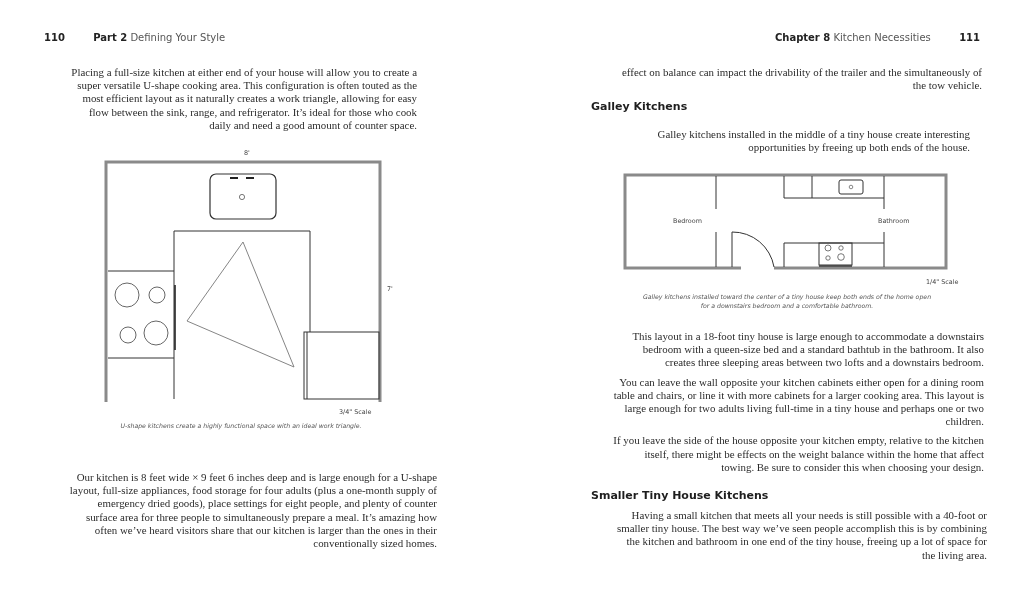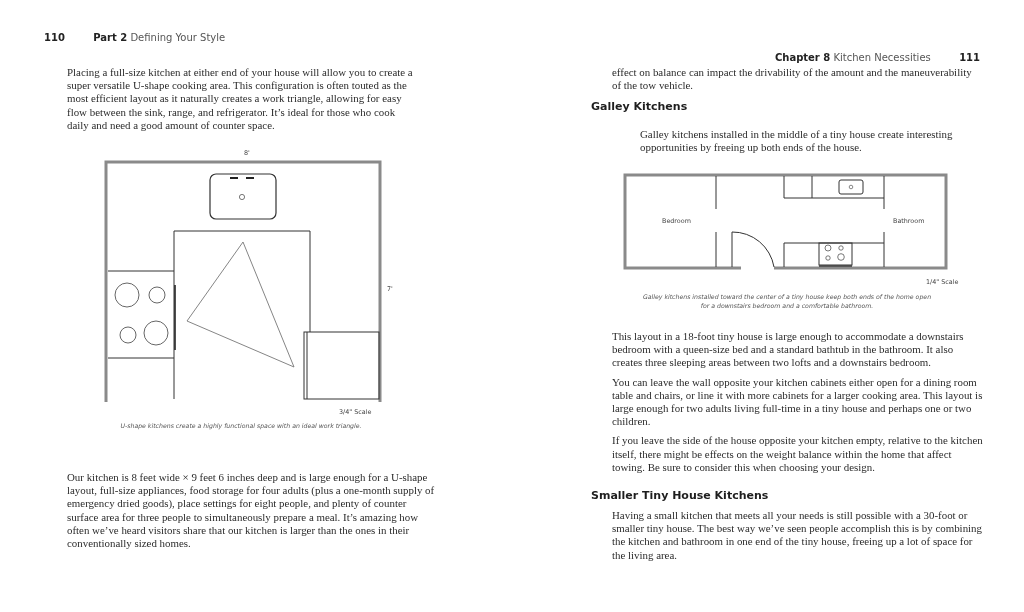--- a/index.html
+++ b/index.html
@@ -14,21 +14,21 @@
   .running-head {
     position: absolute; top: 32px;
     font-family: "DejaVu Sans", sans-serif; font-size: 10px; color: #333;
   }
   .running-head .pnum { font-weight: bold; color: #222; }
   .running-head .part { font-weight: bold; color: #222; }
   .running-head .ttl { color: #555; }
 
   .body-text {
     position: absolute;
-    font-family: "Liberation Serif", serif; font-size: 10.9px; line-height: 13.2px; color: #2b2b2b;
+    font-family: "Liberation Serif", serif; font-size: 10.9px; line-height: 13.2px; color: #2b2b2b; text-align: right;
   }
   .body-text p { margin: 0 0 6px 0; }
 
   .heading {
     position: absolute;
     font-family: "DejaVu Sans", sans-serif; font-weight: bold; font-size: 11px; color: #1e1e1e;
   }
 
   .caption {
     position: absolute;
@@ -88,29 +88,29 @@
   </svg>
   <span class="scale-label" style="left:339px; top:408px;">3/4" Scale</span>
   <div class="caption" style="left:96px; top:422px; width:290px;">U-shape kitchens create a highly functional space with an ideal work triangle.</div>
 
   <div class="body-text" style="left:67px; top:471px; width:370px;">
     <p>Our kitchen is 8 feet wide × 9 feet 6 inches deep and is large enough for a U-shape layout, full-size appliances, food storage for four adults (plus a one-month supply of emergency dried goods), place settings for eight people, and plenty of counter surface area for three people to simultaneously prepare a meal. It’s amazing how often we’ve heard visitors share that our kitchen is larger than the ones in their conventionally sized homes.</p>
   </div>
 </div>
 
 <div class="page page-right">
-  <div class="running-head" style="right:44px; text-align:right;margin-top:20px;">
+  <div class="running-head" style="right:44px; text-align:right;">
     <span class="part">Chapter 8</span>
     <span class="ttl">Kitchen Necessities</span>
     <span style="display:inline-block;width:22px;"></span>
     <span class="pnum">111</span>
   </div>
 
   <div class="body-text" style="left:100px; top:66px; width:370px;">
-    <p>effect on balance can impact the drivability of the amount and the maneuverability of the tow vehicle.</p>
+    <p>effect on balance can impact the drivability of the trailer and the simultaneously of the tow vehicle.</p>
   </div>
 
   <div class="heading" style="left:79px; top:100px;">Galley Kitchens</div>
 
   <div class="body-text" style="left:100px; top:128px; width:330px;margin-left:28px;">
     <p>Galley kitchens installed in the middle of a tiny house create interesting opportunities by freeing up both ends of the house.</p>
   </div>
 
   <svg width="512" height="612" style="left:0;top:0;">
     <rect x="113" y="175" width="321" height="93" fill="none" stroke="#8a8a8a" stroke-width="3"></rect>
@@ -137,32 +137,32 @@
       <rect x="307" y="243" width="33" height="22"></rect>
       <line x1="307" y1="266" x2="340" y2="266" stroke-width="1.6"></line>
     </g>
     <g fill="none" stroke="#555" stroke-width="0.8">
       <circle cx="316" cy="248" r="3"></circle>
       <circle cx="329" cy="248" r="2.2"></circle>
       <circle cx="316" cy="258" r="2.2"></circle>
       <circle cx="329" cy="257" r="3.3"></circle>
     </g>
   </svg>
-  <span class="room-label" style="left:150px; top:217px;">Bedroom</span>
-  <span class="room-label" style="left:381px; top:217px;">Bathroom</span>
+  <span class="room-label" style="left:161px; top:217px;">Bedroom</span>
+  <span class="room-label" style="left:366px; top:217px;">Bathroom</span>
   <span class="scale-label" style="left:414px; top:278px;">1/4" Scale</span>
   <div class="caption" style="left:100px; top:293px; width:350px;">
     <div>Galley kitchens installed toward the center of a tiny house keep both ends of the home open</div>
     <div>for a downstairs bedroom and a comfortable bathroom.</div>
   </div>
 
   <div class="body-text" style="left:100px; top:330px; width:372px;">
     <p>This layout in a 18-foot tiny house is large enough to accommodate a downstairs bedroom with a queen-size bed and a standard bathtub in the bathroom. It also creates three sleeping areas between two lofts and a downstairs bedroom.</p>
     <p>You can leave the wall opposite your kitchen cabinets either open for a dining room table and chairs, or line it with more cabinets for a larger cooking area. This layout is large enough for two adults living full-time in a tiny house and perhaps one or two children.</p>
     <p>If you leave the side of the house opposite your kitchen empty, relative to the kitchen itself, there might be effects on the weight balance within the home that affect towing. Be sure to consider this when choosing your design.</p>
   </div>
 
   <div class="heading" style="left:79px; top:489px;text-align:right;">Smaller Tiny House Kitchens</div>
 
   <div class="body-text" style="left:100px; top:509px; width:375px;">
-    <p>Having a small kitchen that meets all your needs is still possible with a 30-foot or smaller tiny house. The best way we’ve seen people accomplish this is by combining the kitchen and bathroom in one end of the tiny house, freeing up a lot of space for the living area.</p>
+    <p>Having a small kitchen that meets all your needs is still possible with a 40-foot or smaller tiny house. The best way we’ve seen people accomplish this is by combining the kitchen and bathroom in one end of the tiny house, freeing up a lot of space for the living area.</p>
   </div>
 </div>
 
 </body></html>

